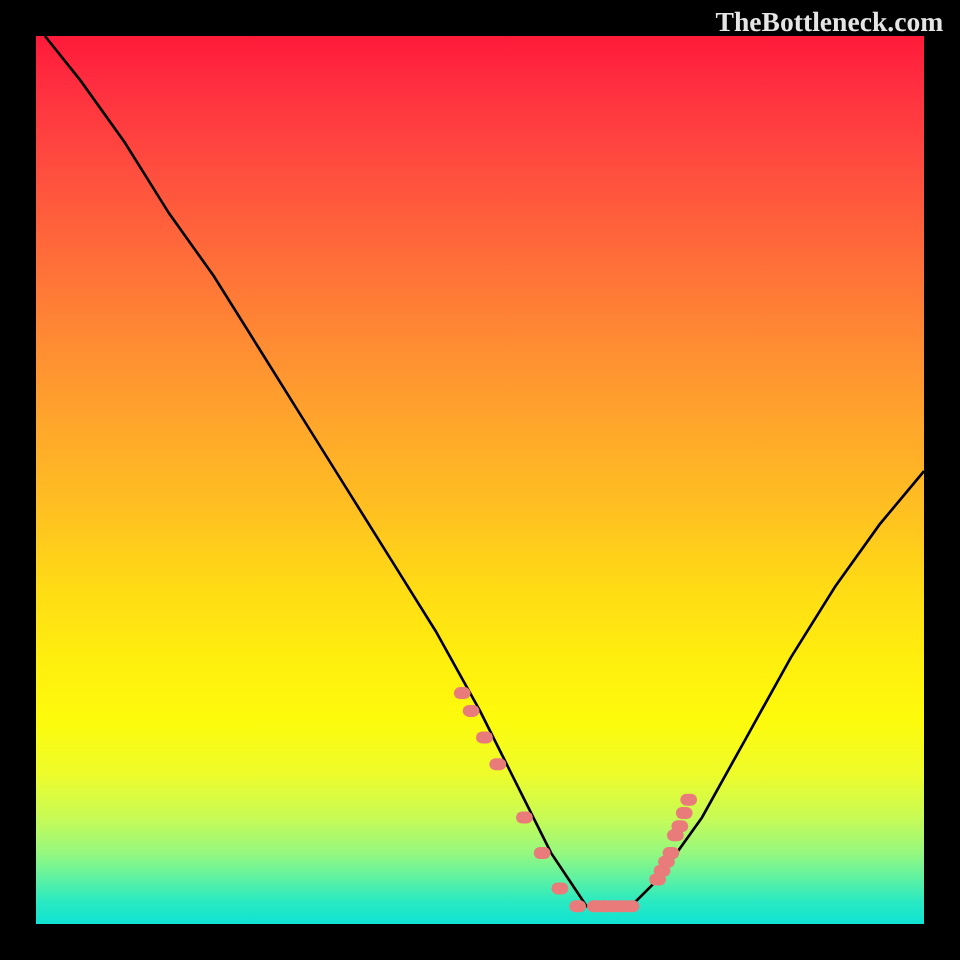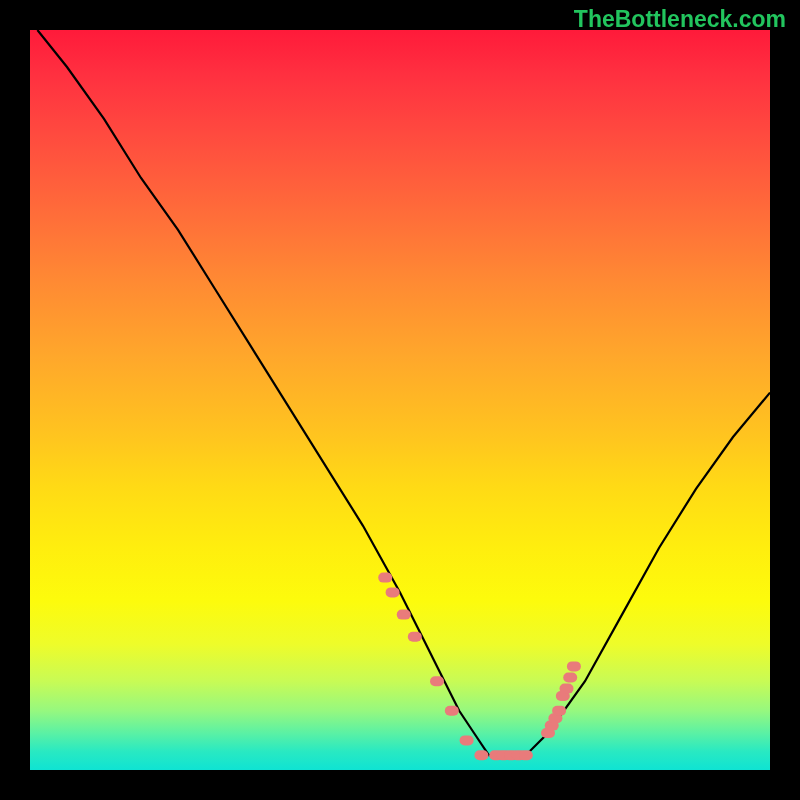--- a/index.html
+++ b/index.html
@@ -2,24 +2,24 @@
 <html><head>
 <meta charset="utf-8">
 <style>
   * { margin: 0; padding: 0; box-sizing: border-box; }
   body { width: 800px; height: 800px; background: #000; position: relative; overflow: hidden; }
   
   .watermark {
     position: absolute;
     top: 6px;
     right: 14px;
-    font-family: Liberation Sans, sans-serif;
+    font-family: Liberation Serif, serif;
     font-size: 23px;
     font-weight: bold;
-    color: #22c55e;
+    color: #e5e5e5;
     z-index: 10;
   }
   
   .plot-area {
     position: absolute;
     top: 30px;
     left: 30px;
     width: 740px;
     height: 740px;
   }

